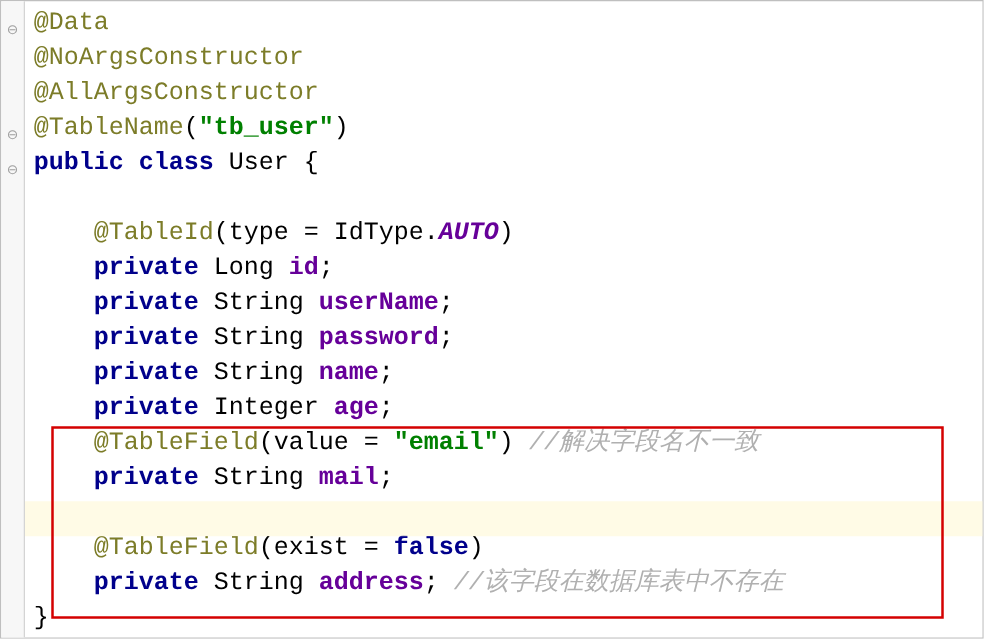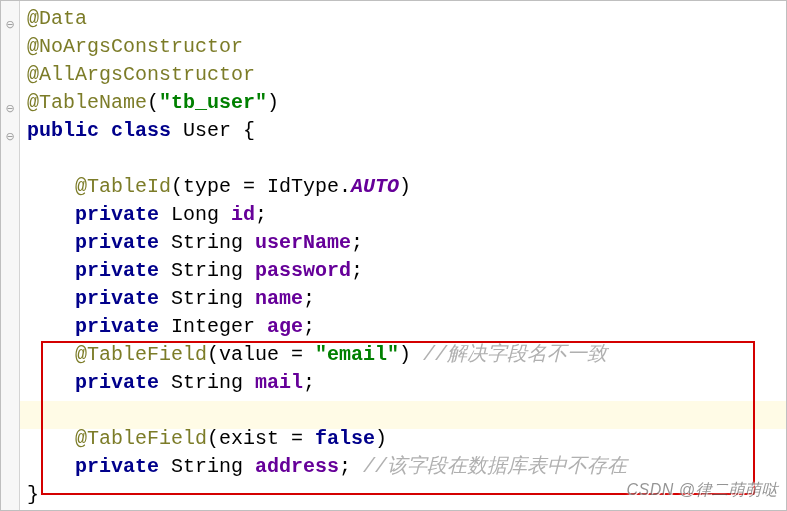--- a/index.html
+++ b/index.html
@@ -106,14 +106,13 @@
 <span>    <span class="kw">private</span><span class="pln"> Integer </span><span class="fld">age</span><span class="pln">;</span></span>
 <span>    <span class="ann">@TableField</span><span class="pln">(value = </span><span class="str">"email"</span><span class="pln">) </span><span class="cmt">//解决字段名不一致</span></span>
 <span>    <span class="kw">private</span><span class="pln"> String </span><span class="fld">mail</span><span class="pln">;</span></span>
 <span><span></span></span>
 <span>    <span class="ann">@TableField</span><span class="pln">(exist = </span><span class="kw">false</span><span class="pln">)</span></span>
 <span>    <span class="kw">private</span><span class="pln"> String </span><span class="fld">address</span><span class="pln">; </span><span class="cmt">//该字段在数据库表中不存在</span></span>
 <span><span class="pln">}</span></span></pre>
 
   <div class="redbox" style="left:40px;top:340px;width:710px;height:150px"></div>
 
-  <div class="watermark">CSDN @律二萌萌哒</div>
 </div>
 
 </body></html>

